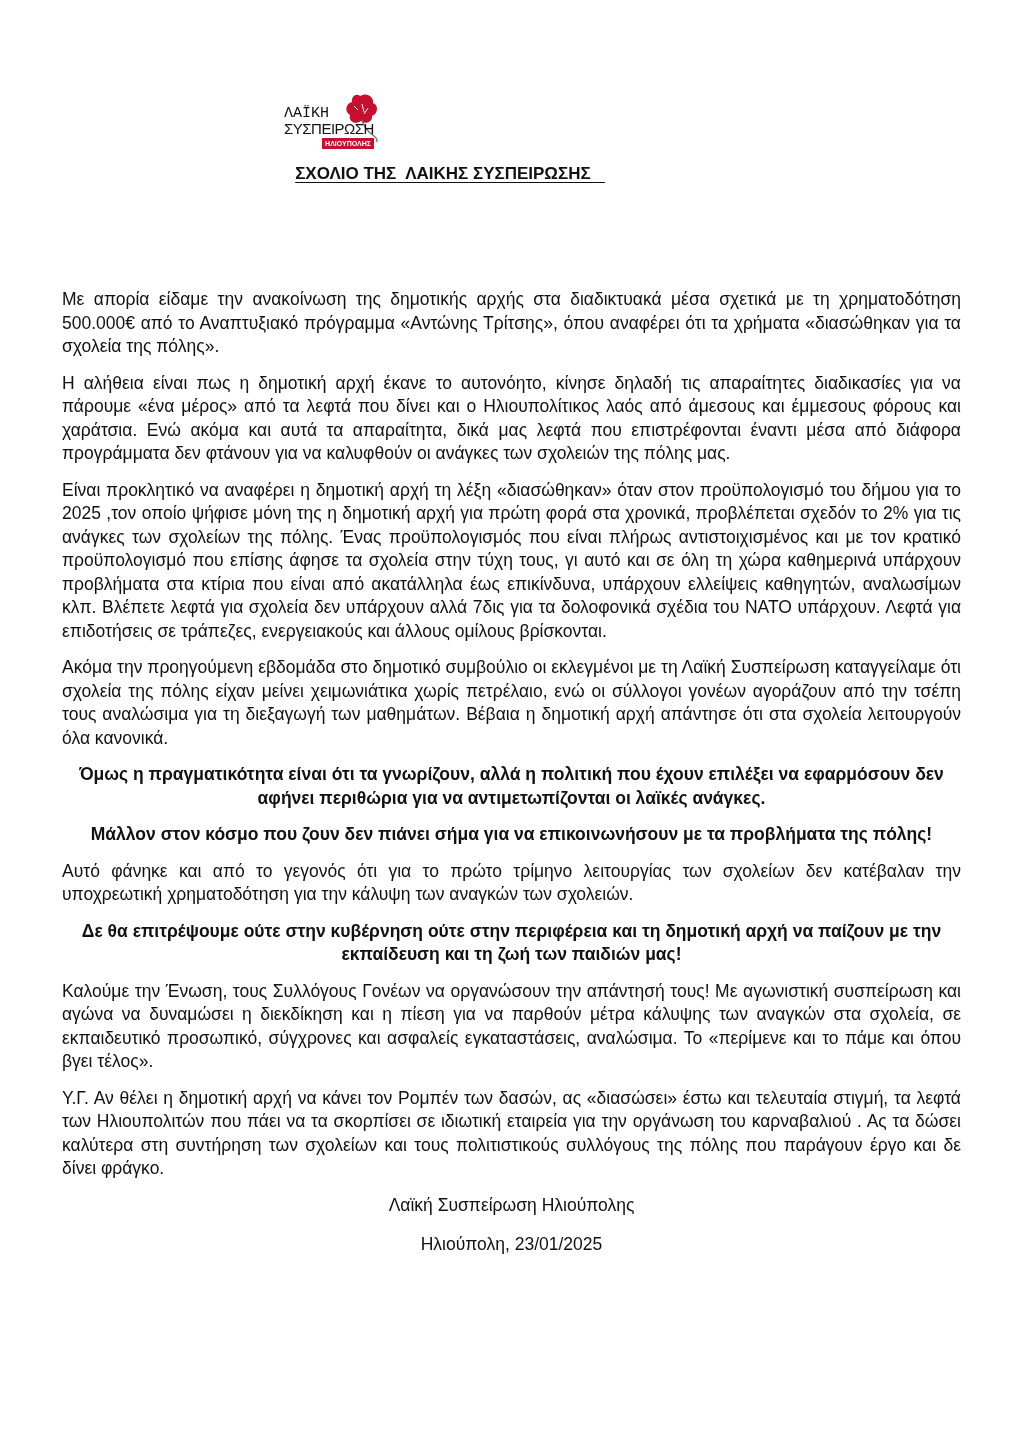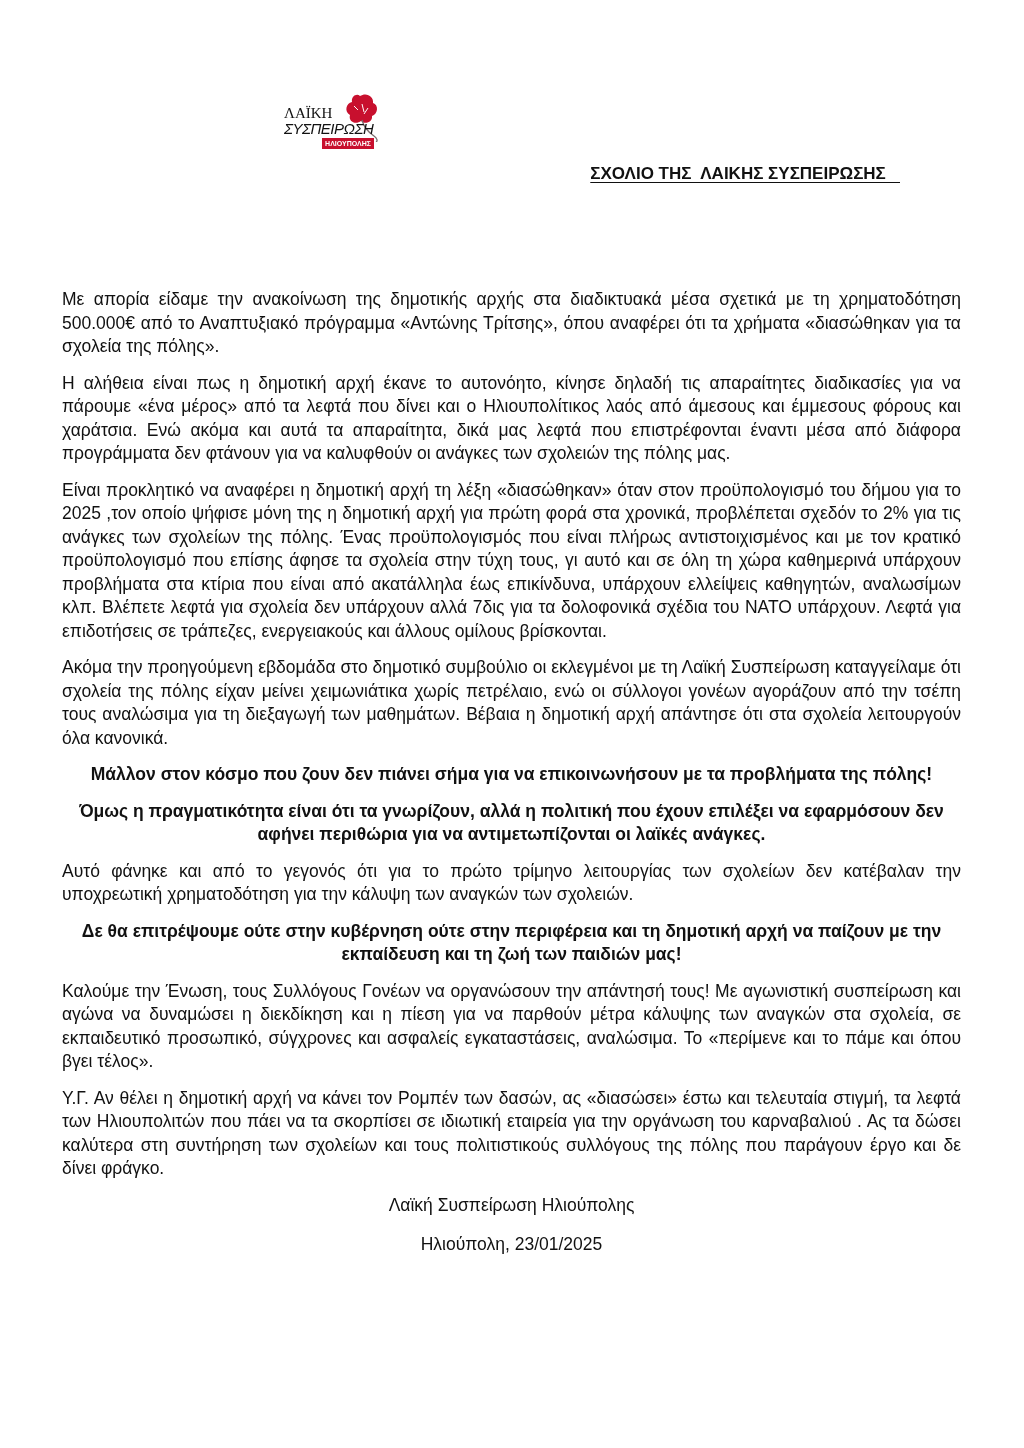--- a/index.html
+++ b/index.html
@@ -1,23 +1,23 @@
 <!DOCTYPE html>
 <html><head>
   <meta charset="utf-8">
   <style>
     html, body { margin: 0; padding: 0; background: #ffffff; }
     body { width: 1024px; height: 1448px; position: relative; overflow: hidden; color: #111; }
     .page { position: absolute; left: 0; top: 0; width: 1024px; height: 1448px; }
     .logo { position: absolute; left: 284px; top: 92px; width: 110px; height: 62px; }
-    .logo-line1 { position: absolute; left: 0; top: 14px; font-family: Liberation Serif, serif; font-size: 15px; line-height: 15px; color: #111; letter-spacing: 0px; }
-    .logo-line2 { position: absolute; left: 0; top: 29px; font-family: "Liberation Sans", sans-serif; font-size: 15px; line-height: 15px; color: #111; letter-spacing: -0.5px; font-style: italic; }
+    .logo-line1 { position: absolute; left: 0; top: 14px; font-family: Liberation Mono, monospace; font-size: 15px; line-height: 15px; color: #111; letter-spacing: 0px; }
+    .logo-line2 { position: absolute; left: 0; top: 29px; font-family: "Liberation Sans", sans-serif; font-size: 15px; line-height: 15px; color: #111; letter-spacing: -0.5px; }
     .logo-band { position: absolute; left: 38px; top: 46px; width: 52px; height: 11px; background: #c8102e; color: #fff; font-family: "Liberation Sans", sans-serif; font-size: 7px; line-height: 11px; text-align: center; font-weight: bold; }
     .logo-flower { position: absolute; left: 56px; top: 0; width: 40px; height: 50px; }
-    .title { position: absolute; left: 0; width: 900px; top: 164px; text-align: right; font-family: "Liberation Sans", sans-serif; font-size: 17px; font-weight: bold; }
+    .title { position: absolute; left: 0; width: 900px; top: 164px; text-align: center; font-family: "Liberation Sans", sans-serif; font-size: 17px; font-weight: bold; }
     .title span { text-decoration: underline; text-underline-offset: 3px; white-space: pre; }
     .body-text { position: absolute; left: 62px; width: 899px; top: 240px; font-family: "Liberation Sans", sans-serif; font-size: 17.5px; line-height: 23.5px; margin-top: 48px; }
     .body-text p { margin: 0 0 13px 0; text-align: justify; }
     .body-text p.bold { font-weight: bold; text-align: center; }
     .body-text p.center { }
     .body-text p.sig { text-align: center; margin-bottom: 16px; }
   </style>
 </head>
 <body>
 
@@ -36,22 +36,22 @@
 
   <div class="title">
     <span>ΣΧΟΛΙΟ ΤΗΣ  ΛΑΙΚΗΣ ΣΥΣΠΕΙΡΩΣΗΣ   </span>
   </div>
 
   <div class="body-text">
     <p>Με απορία είδαμε την ανακοίνωση της δημοτικής αρχής στα διαδικτυακά μέσα σχετικά με τη χρηματοδότηση 500.000€ από το Αναπτυξιακό πρόγραμμα «Αντώνης Τρίτσης», όπου αναφέρει ότι τα χρήματα «διασώθηκαν για τα σχολεία της πόλης».</p>
     <p>Η αλήθεια είναι πως η δημοτική αρχή έκανε το αυτονόητο, κίνησε δηλαδή τις απαραίτητες διαδικασίες  για να πάρουμε  «ένα μέρος»  από τα λεφτά που δίνει και ο Ηλιουπολίτικος λαός από άμεσους και έμμεσους φόρους  και χαράτσια. Ενώ ακόμα και αυτά τα απαραίτητα, δικά μας  λεφτά που επιστρέφονται έναντι  μέσα από διάφορα προγράμματα δεν φτάνουν για να καλυφθούν οι ανάγκες των σχολειών της πόλης μας.</p>
     <p>Είναι προκλητικό να αναφέρει η δημοτική αρχή τη λέξη «διασώθηκαν» όταν  στον προϋπολογισμό του δήμου για το 2025 ,τον οποίο ψήφισε μόνη της η δημοτική αρχή για πρώτη φορά στα χρονικά, προβλέπεται  σχεδόν  το 2% για τις ανάγκες των σχολείων της πόλης.  Ένας προϋπολογισμός που είναι  πλήρως αντιστοιχισμένος και   με τον κρατικό προϋπολογισμό που επίσης άφησε τα σχολεία στην τύχη τους, γι αυτό και σε όλη τη χώρα καθημερινά υπάρχουν προβλήματα στα κτίρια που είναι από ακατάλληλα έως επικίνδυνα, υπάρχουν ελλείψεις καθηγητών, αναλωσίμων κλπ. Βλέπετε λεφτά για σχολεία δεν υπάρχουν αλλά 7δις για τα δολοφονικά σχέδια του ΝΑΤΟ υπάρχουν. Λεφτά για  επιδοτήσεις  σε τράπεζες, ενεργειακούς και άλλους ομίλους βρίσκονται.</p>
     <p>Ακόμα  την προηγούμενη εβδομάδα στο δημοτικό συμβούλιο οι εκλεγμένοι με τη Λαϊκή Συσπείρωση καταγγείλαμε ότι σχολεία της πόλης είχαν μείνει χειμωνιάτικα χωρίς πετρέλαιο, ενώ οι σύλλογοι γονέων αγοράζουν από την τσέπη τους αναλώσιμα για τη διεξαγωγή των μαθημάτων. Βέβαια η δημοτική αρχή απάντησε ότι στα σχολεία λειτουργούν όλα κανονικά.</p>
+    <p class="bold">Όμως η πραγματικότητα είναι ότι τα γνωρίζουν, αλλά η πολιτική που έχουν επιλέξει να εφαρμόσουν δεν αφήνει περιθώρια για να αντιμετωπίζονται οι λαϊκές ανάγκες.</p>
     <p class="bold">Μάλλον στον κόσμο που ζουν δεν πιάνει σήμα για να επικοινωνήσουν με τα προβλήματα της πόλης!</p>
-    <p class="bold">Όμως η πραγματικότητα είναι ότι τα γνωρίζουν, αλλά η πολιτική που έχουν επιλέξει να εφαρμόσουν δεν αφήνει περιθώρια για να αντιμετωπίζονται οι λαϊκές ανάγκες.</p>
     <p class="center">Αυτό φάνηκε και από το γεγονός ότι για το πρώτο τρίμηνο λειτουργίας των σχολείων δεν κατέβαλαν την υποχρεωτική χρηματοδότηση για την κάλυψη των αναγκών των σχολειών.</p>
     <p class="bold">Δε θα επιτρέψουμε ούτε στην κυβέρνηση ούτε στην περιφέρεια και τη δημοτική αρχή να παίζουν με την εκπαίδευση και τη ζωή των παιδιών μας!</p>
     <p>Καλούμε την Ένωση, τους Συλλόγους Γονέων να οργανώσουν την απάντησή τους! Με αγωνιστική συσπείρωση και αγώνα να δυναμώσει η διεκδίκηση και η πίεση για να παρθούν μέτρα κάλυψης των αναγκών στα σχολεία, σε εκπαιδευτικό προσωπικό, σύγχρονες και ασφαλείς εγκαταστάσεις, αναλώσιμα. Το «περίμενε και το πάμε και όπου βγει τέλος».</p>
     <p>Υ.Γ. Αν θέλει η δημοτική αρχή να κάνει τον Ρομπέν των δασών, ας «διασώσει» έστω και τελευταία στιγμή, τα λεφτά των Ηλιουπολιτών που πάει να τα σκορπίσει σε ιδιωτική εταιρεία για την οργάνωση του  καρναβαλιού . Ας τα δώσει καλύτερα στη συντήρηση των σχολείων και τους πολιτιστικούς συλλόγους της πόλης που παράγουν έργο και δε δίνει φράγκο.</p>
     <p class="sig">Λαϊκή Συσπείρωση Ηλιούπολης</p>
     <p class="sig">Ηλιούπολη, 23/01/2025</p>
   </div>
 
 </div>
 

